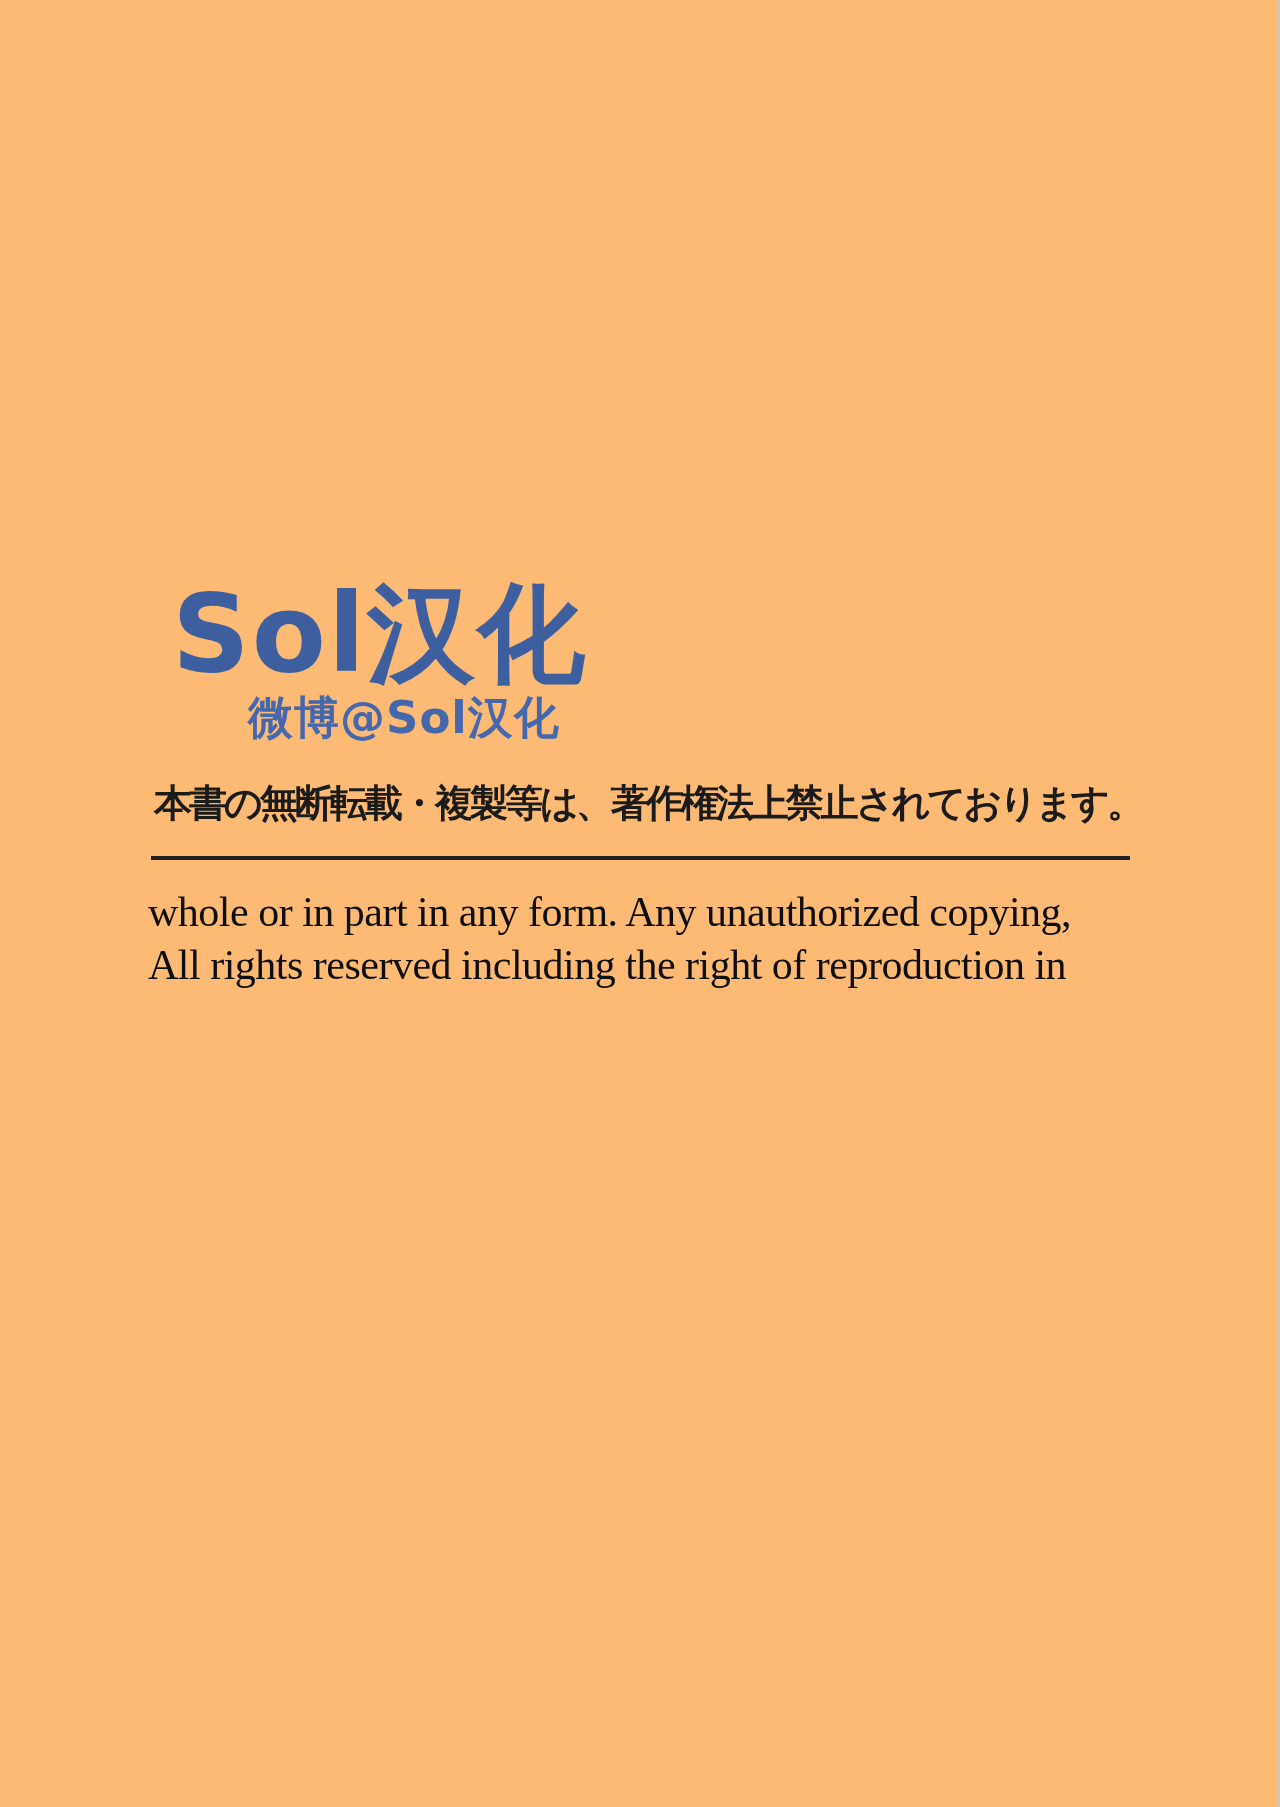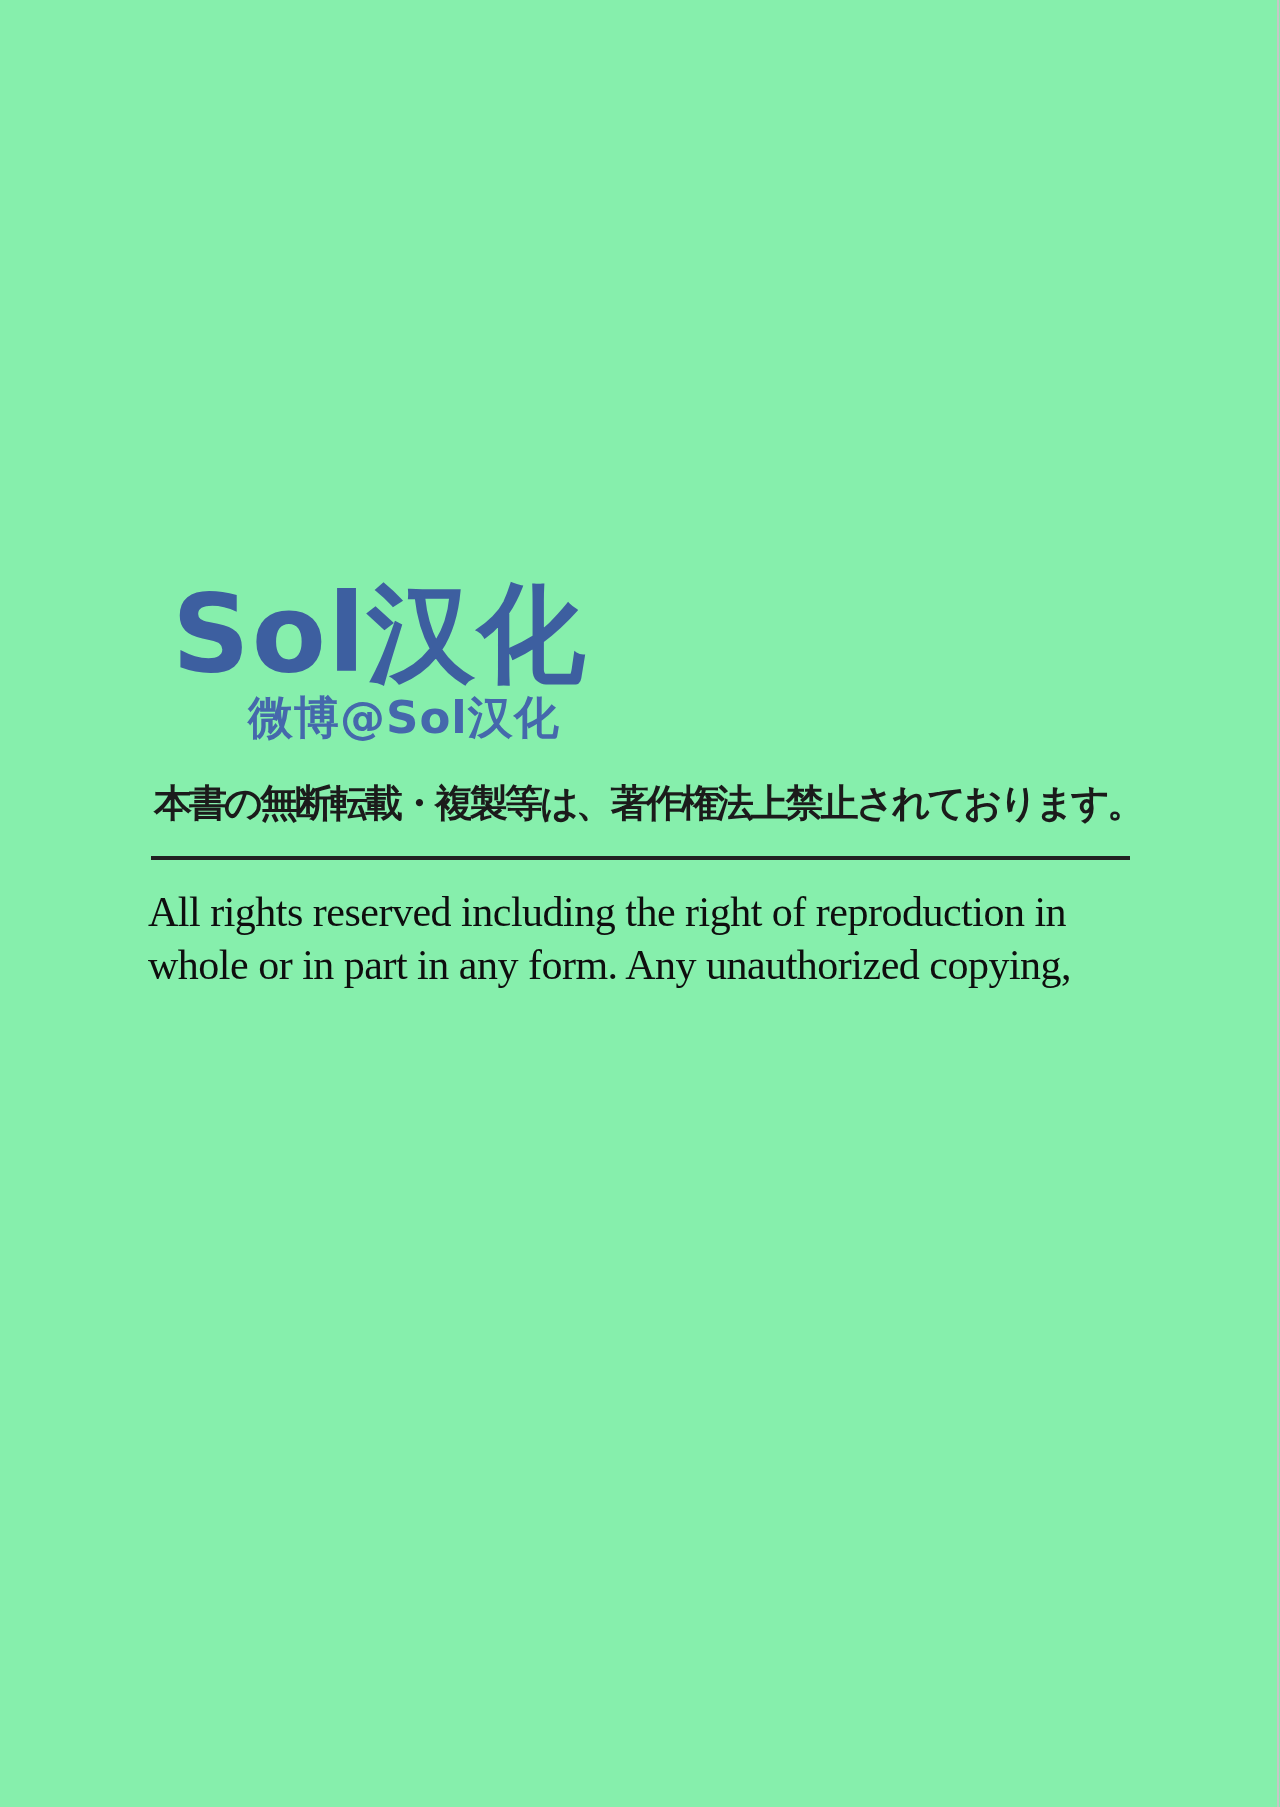--- a/index.html
+++ b/index.html
@@ -4,21 +4,21 @@
 <style>
   html, body {
     margin: 0;
     padding: 0;
     background: #ffffff;
   }
   .page {
     position: relative;
     width: 1280px;
     height: 1807px;
-    background: #86efac;
+    background: #fdba74;
     overflow: hidden;
     font-family: "Liberation Serif", "DejaVu Serif", serif;
   }
   
   .scan-edge {
     position: absolute;
     top: 0;
     right: 1px;
     width: 2px;
     height: 100%;
@@ -98,17 +98,17 @@
   <div class="logo-block">
     <div class="logo-text">Sol汉化</div>
     <div class="logo-subtitle">微博@Sol汉化</div>
   </div>
 
   <div class="jp-notice">本書の無断転載・複製等は、著作権法上禁止されております。</div>
 
   <div class="divider"></div>
 
   <div class="en-notice">
+    <div class="en-line">whole or in part in any form. Any unauthorized copying,</div>
     <div class="en-line">All rights reserved including the right of reproduction in</div>
-    <div class="en-line">whole or in part in any form. Any unauthorized copying,</div>
   </div>
 
 </div>
 
 </body></html>

